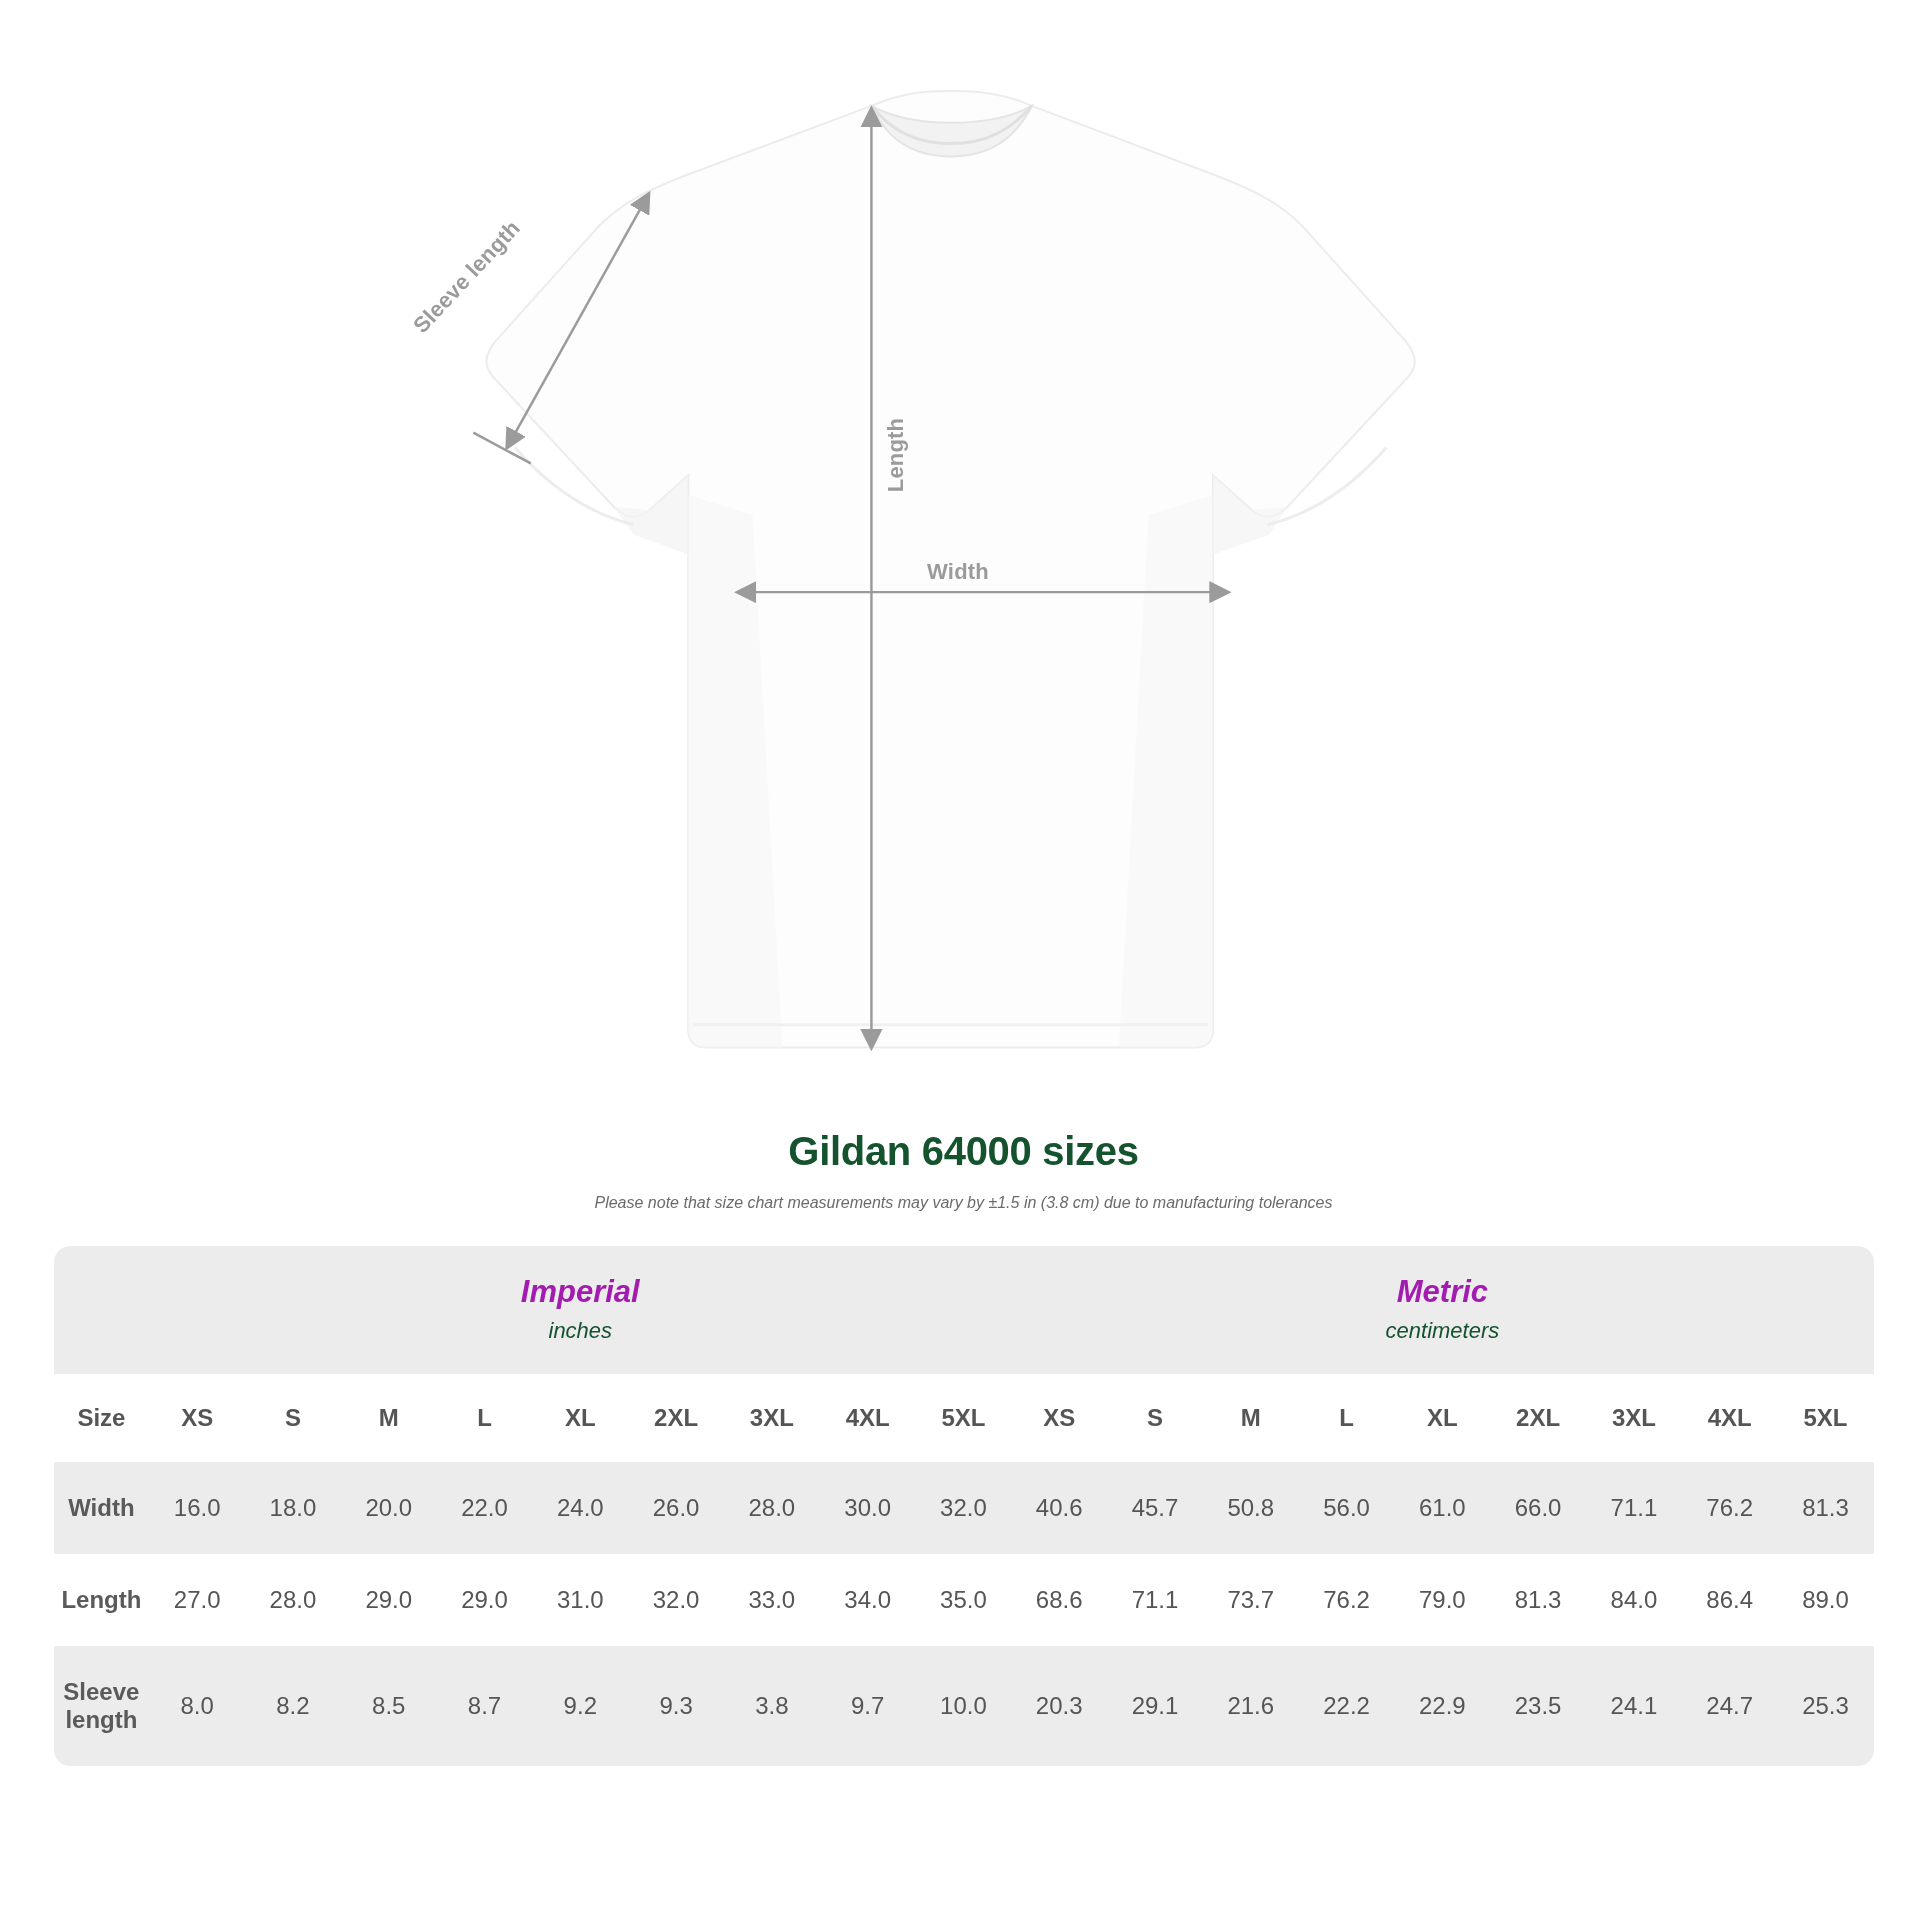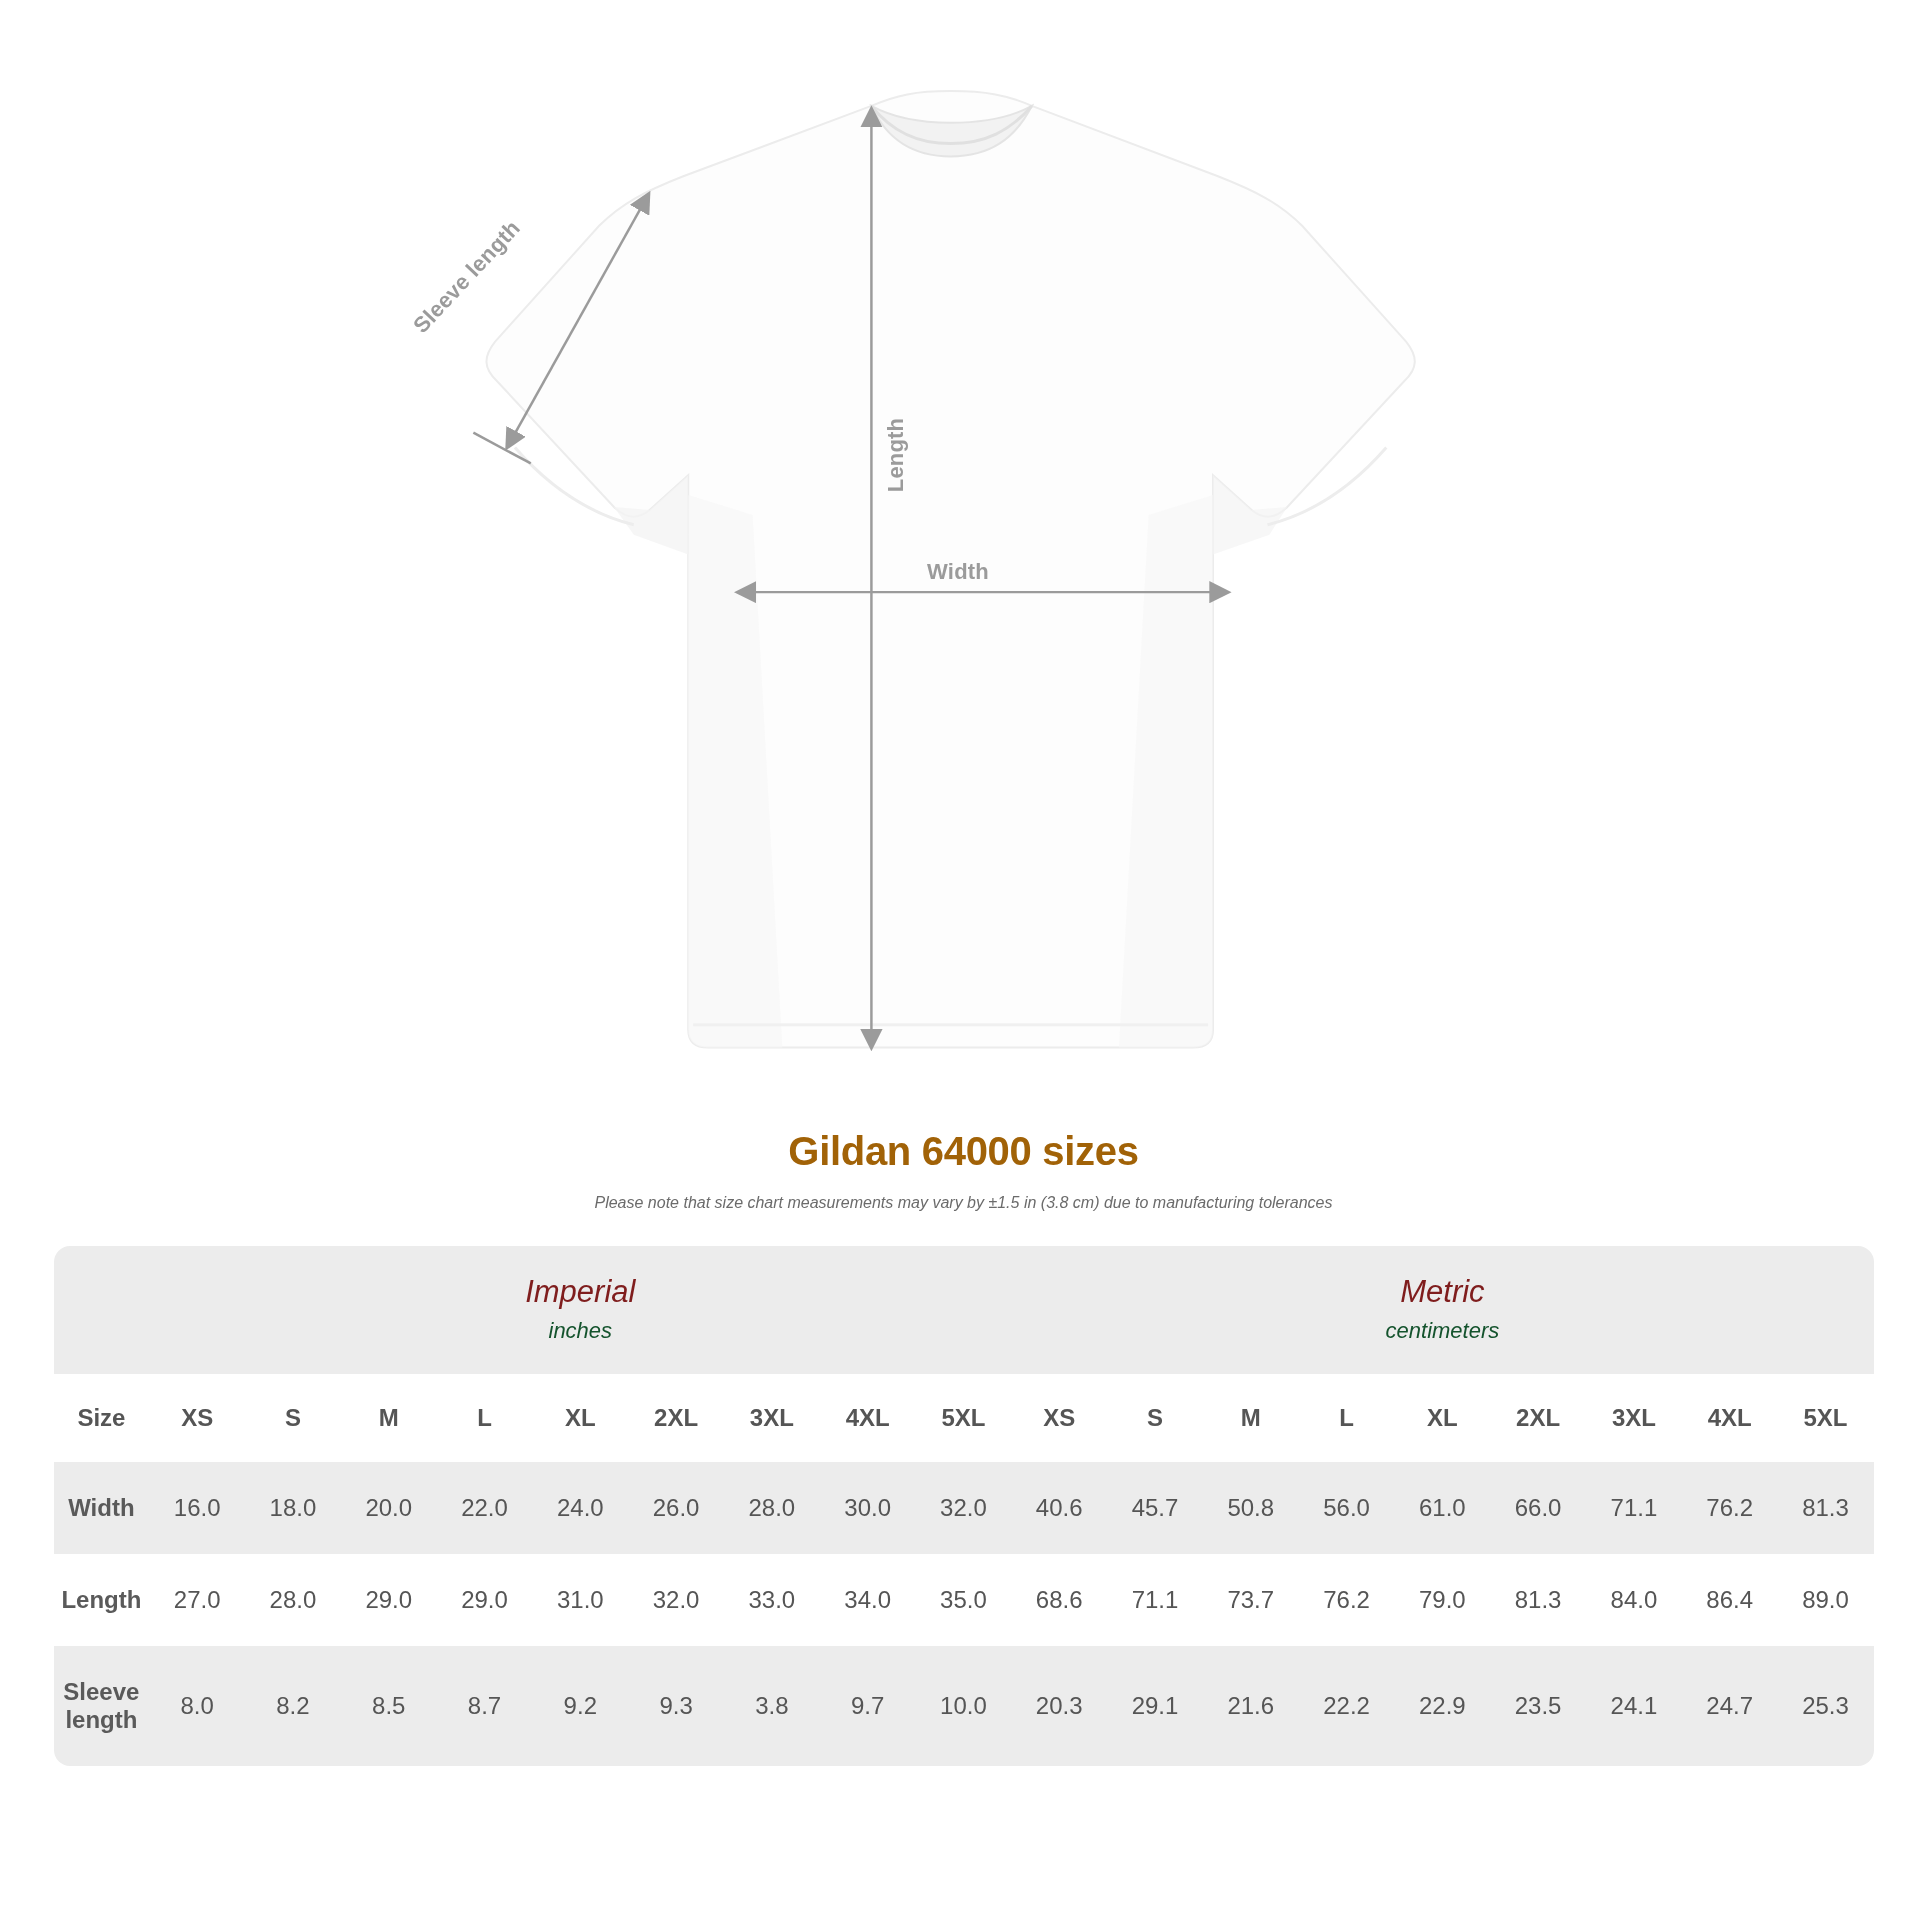--- a/index.html
+++ b/index.html
@@ -56,21 +56,21 @@
   }
 
   
   .title-block {
     text-align: center;
     margin-top: 20px;
   }
   .chart-title {
     font-size: 40px;
     font-weight: bold;
-    color: #a16207;
+    color: #14532d;
     letter-spacing: -0.3px;
   }
   .chart-note {
     margin-top: 20px;
     font-size: 16px;
     font-style: italic;
     color: #6b6b6b;
   }
 
   
@@ -92,23 +92,23 @@
     font-size: 24px;
     color: #555;
     border: none;
   }
   .unit-header td {
     background: #ececec;
     padding: 28px 0 30px;
   }
   .unit-name {
     font-size: 31px;
-    font-weight: normal;
+    font-weight: bold;
     font-style: italic;
-    color: #7f1d1d;
+    color: #a21caf;
   }
   .unit-sub {
     margin-top: 8px;
     font-size: 22px;
     font-style: italic;
     color: #14532d;
   }
   .row-head-cell {
     width: 238px;
     font-weight: bold;

